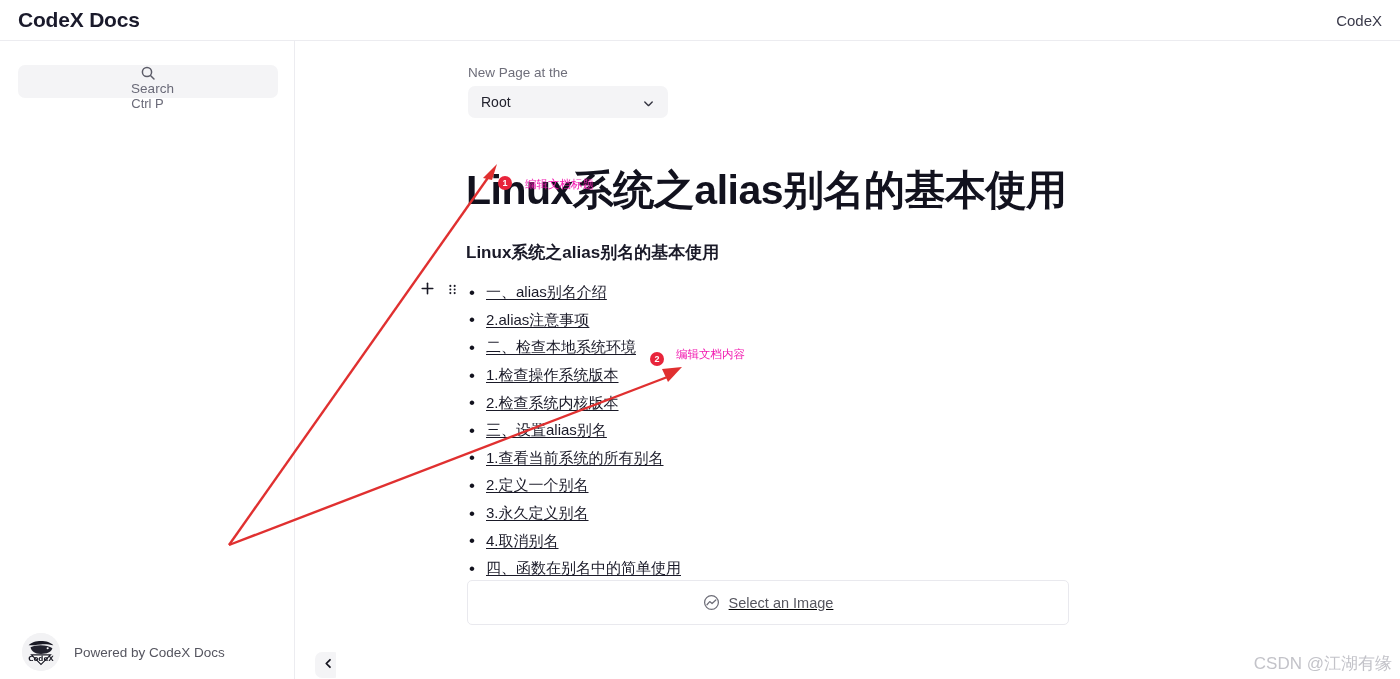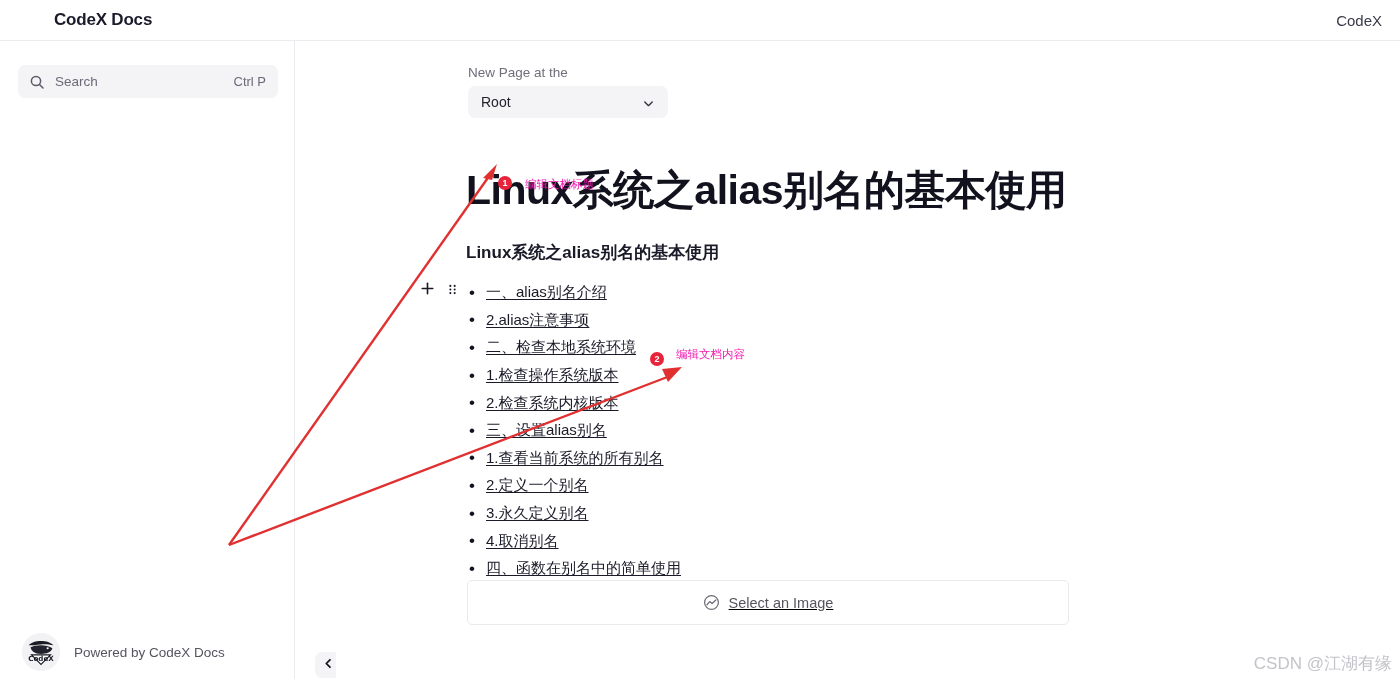--- a/index.html
+++ b/index.html
@@ -13,41 +13,41 @@
 
   
   .topbar {
     position: absolute; top: 0; left: 0; width: 1400px; height: 41px;
     background: #ffffff;
     border-bottom: 1px solid #ececf0;
     display: flex; align-items: center; justify-content: space-between;
     padding: 0 18px 0 18px;
   }
   .brand {
-    font-size: 17px; font-weight: 700; color: #1a1a2b;
+    font-size: 21px; font-weight: 700; color: #1a1a2b;
     letter-spacing: -0.2px;
-    margin-left: 36px;
   }
   .topright {
     font-size: 15px; color: #3a3a4a; font-weight: 400;
   }
 
   
   .sidebar {
     position: absolute; top: 41px; left: 0; width: 295px; height: 638px;
     background: #ffffff;
     border-right: 1px solid #ececf0;
   }
   .search-box {
     position: absolute; top: 24px; left: 18px;
     width: 260px; height: 33px;
     background: #f4f4f6;
     border-radius: 7px;
     display: flex; align-items: center;
     padding: 0 12px 0 11px;
+    flex-direction: column;
   }
   .search-icon { width: 16px; height: 16px; display:block; flex:0 0 16px; }
   .search-placeholder {
     margin-left: 10px; font-size: 13.5px; color: #6a6a78; flex: 1 1 auto;
   }
   .search-kbd { font-size: 13px; color: #6a6a78; }
 
   .sidebar-footer {
     position: absolute; left: 22px; bottom: 8px;
     display: flex; align-items: center; gap: 14px;

